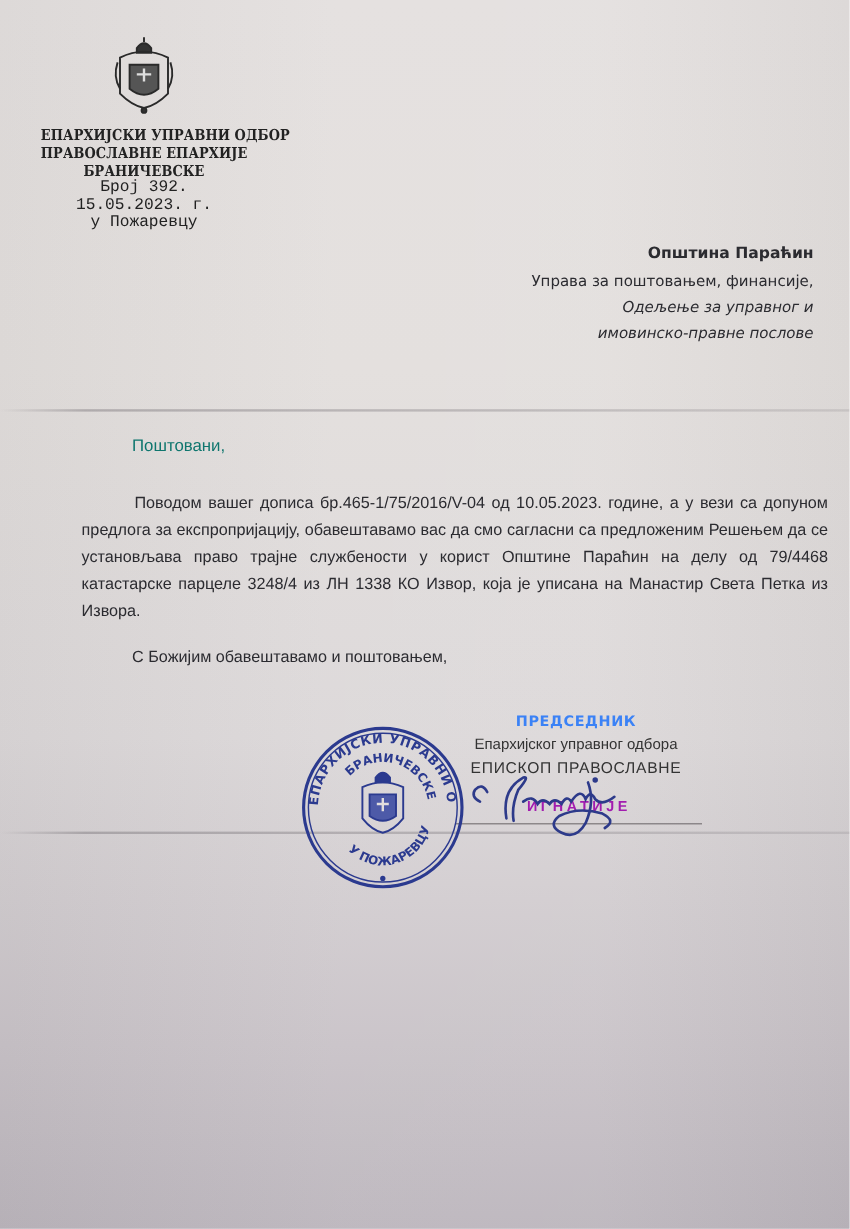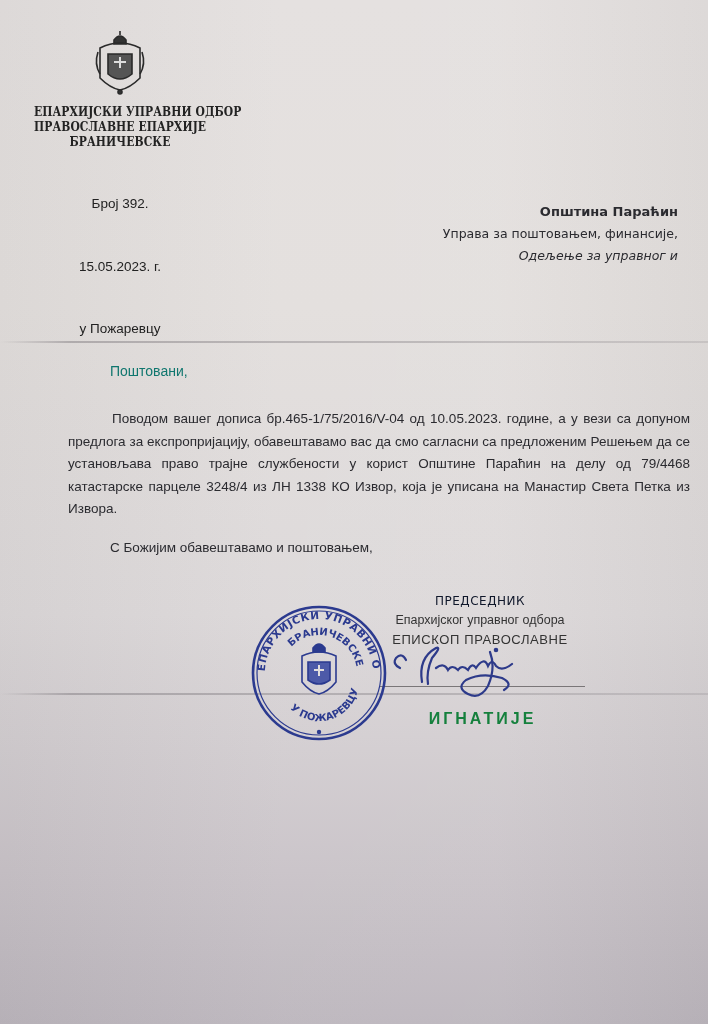--- a/index.html
+++ b/index.html
@@ -13,38 +13,38 @@
       background: linear-gradient(90deg, rgba(0,0,0,0.03) 0%, rgba(255,255,255,0.04) 40%, rgba(255,255,255,0.05) 70%, rgba(0,0,0,0.03) 100%);
       pointer-events: none;
     }
     .fold { position: absolute; left: 0; width: 708px; height: 2px; background: linear-gradient(90deg, rgba(120,115,120,0.0), rgba(120,115,120,0.45) 10%, rgba(120,115,120,0.35) 60%, rgba(120,115,120,0.2)); }
     .fold.f1 { top: 341px; }
     .fold.f2 { top: 693px; }
 
     .header { position: absolute; left: 20px; top: 30px; width: 200px; text-align: center; }
     .crest { width: 56px; height: 66px; margin: 0 auto 4px; }
     .hdr-line { font-family: "DejaVu Serif", serif; font-size: 12.5px; line-height: 15px; letter-spacing: 0.1px; color: #222; font-weight: bold; transform: scaleX(0.86); transform-origin: center; white-space: nowrap; }
-    .hdr-meta { font-family: Liberation Sans, sans-serif; font-size: 13.5px; line-height: 14.5px; color: #222; margin-top: 48px; }
+    .hdr-meta { font-family: Liberation Mono, monospace; font-size: 13.5px; line-height: 14.5px; color: #222; }
 
     .recipient { position: absolute; right: 30px; top: 201px; width: 300px; text-align: right; font-family: "DejaVu Sans", sans-serif; font-size: 12.5px; line-height: 22px; color: #2b2b30; }
     .recipient .r-title { font-weight: bold; font-size: 13px; }
     .recipient .r-italic { font-style: italic; }
 
     .salutation { position: absolute; left: 110px; top: 363px; font-size: 14px; color: #0f766e; }
     .body-text { position: absolute; left: 68px; top: 408px; width: 622px; font-size: 13.5px; line-height: 22.5px; color: #2b2b30; text-align: justify; }
     .body-text .indent { display: inline-block; width: 44px; }
     .body-text b { font-weight: normal; }
     .closing { position: absolute; left: 110px; top: 540px; font-size: 13.5px; color: #2b2b30; }
 
     .sig-block { position: absolute; left: 360px; top: 593px; width: 240px; text-align: center; }
-    .sig-role { font-family: "DejaVu Sans", sans-serif; font-size: 12px; font-weight: normal; letter-spacing: 0.5px; color: #0f172a; line-height: 17px; }
+    .sig-role { font-family: "DejaVu Sans", sans-serif; font-size: 12px; font-weight: bold; letter-spacing: 0.5px; color: #3b82f6; line-height: 17px; }
     .sig-org { font-size: 12.5px; color: #333; line-height: 20px; }
     .sig-bishop { font-size: 13px; letter-spacing: 0.6px; color: #333; line-height: 20px; }
     .sig-line { position: absolute; left: 380px; top: 686px; width: 205px; height: 1px; background: #7a7678; }
-    .sig-name { position: absolute; left: 380px; top: 710px; width: 205px; text-align: center; font-size: 16px; letter-spacing: 3px; font-weight: bold; color: #15803d; }
+    .sig-name { position: absolute; left: 380px; top: 665px; width: 205px; text-align: center; font-size: 12px; letter-spacing: 3px; font-weight: bold; color: #a21caf; }
     .signature { position: absolute; left: 392px; top: 638px; width: 135px; height: 65px; }
     .stamp { position: absolute; left: 250px; top: 604px; width: 138px; height: 138px; }
   </style>
 </head>
 <body>
 
 <div class="paper-shade"></div>
 <div class="fold f1"></div>
 <div class="fold f2"></div>
 
@@ -65,20 +65,21 @@
   <div class="hdr-line">БРАНИЧЕВСКЕ</div>
   <div class="hdr-meta">Број 392.</div>
   <div class="hdr-meta">15.05.2023. г.</div>
   <div class="hdr-meta">у Пожаревцу</div>
 </div>
 
 <div class="recipient">
   <div class="r-title">Општина Параћин</div>
   <div>Управа за поштовањем, финансије,</div>
   <div class="r-italic">Одељење за управног и</div>
+  <div class="r-italic">имовинско-правне послове</div>
 </div>
 
 <div class="salutation">Поштовани,</div>
 
 <div class="body-text"><span class="indent"></span><span>Поводом вашег дописа бр.465-1/75/2016/V-04 од 10.05.2023. године, а у вези са допуном предлога за експропријацију, обавештавамо вас </span><b>да смо сагласни</b><span> са предложеним Решењем да се установљава право трајне службености у корист Општине Параћин на делу од 79/4468 катастарске парцеле 3248/4 из ЛН 1338 КО Извор, која је уписана на Манастир Света Петка из Извора.</span></div>
 
 <div class="closing">С Божијим обавештавамо и поштовањем,</div>
 
 <div class="sig-block">
   <div class="sig-role">ПРЕДСЕДНИК</div>

